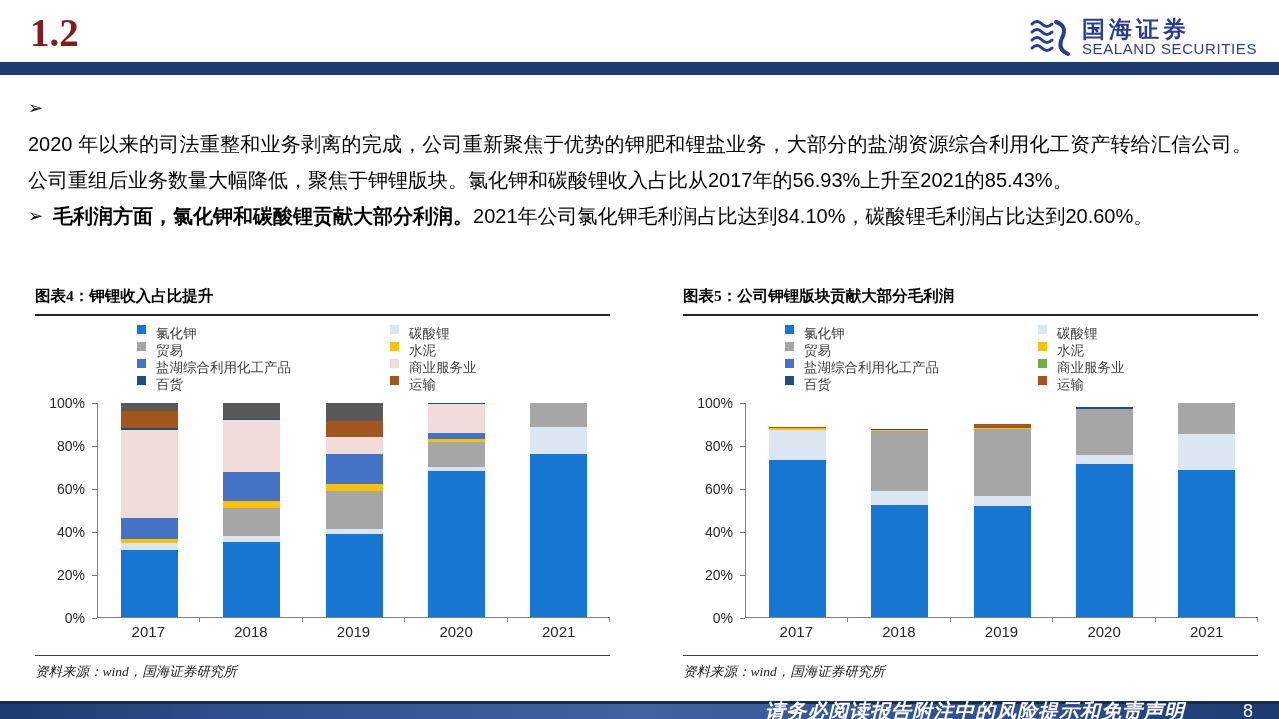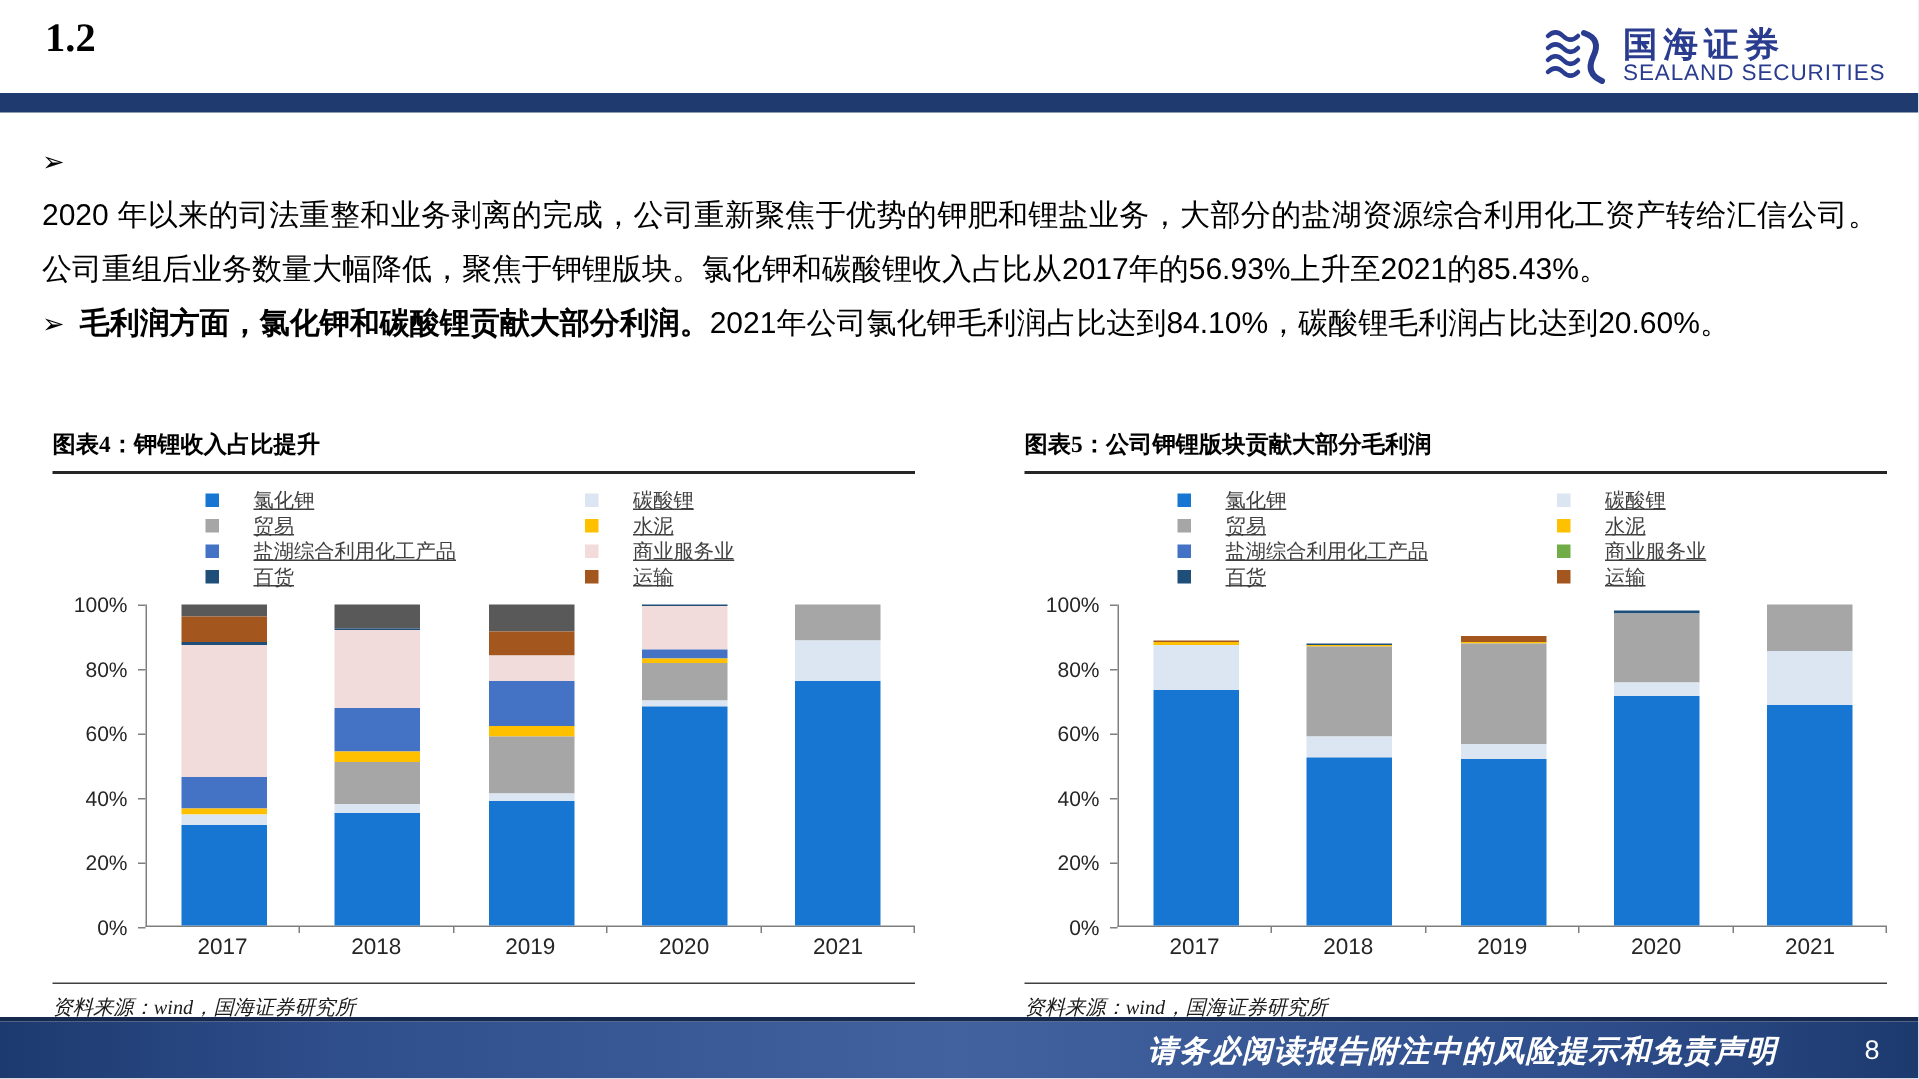--- a/index.html
+++ b/index.html
@@ -1,59 +1,59 @@
 <!DOCTYPE html>
 <html><head>
 <meta charset="utf-8">
 <style>
   html,body{margin:0;padding:0;background:#e8e8e8;}
   .slide{position:relative;width:1279px;height:719px;background:#ffffff;overflow:hidden;
          font-family:"Liberation Sans",sans-serif;color:#000;}
 
   
   .page-title{position:absolute;left:30px;top:10px;display:flex;align-items:baseline;gap:10px;}
-  .sec-num{font-family:"Liberation Serif",serif;font-weight:bold;font-size:27px;color:#000000;}
+  .sec-num{font-family:"Liberation Serif",serif;font-weight:bold;font-size:39px;color:#7f1d1d;}
   .title-text{font-size:29px;font-weight:bold;letter-spacing:1px;}
   .logo{position:absolute;right:22px;top:14px;display:flex;align-items:center;gap:8px;}
   .logo-txt{display:flex;flex-direction:column;line-height:1.05;}
   .logo-cn{font-size:23px;font-weight:bold;color:#2A3C8F;letter-spacing:4px;}
   .logo-en{font-size:15px;font-weight:normal;color:#2A3C8F;letter-spacing:0.6px;}
   .divider-bar{position:absolute;left:0;top:62px;width:100%;height:13px;background:#1E3A6E;}
 
   
   .body-text{position:absolute;left:28px;top:90px;width:1224px;font-size:20px;line-height:36px;}
   .bullet{display:flex;gap:10px;}
   .bullet .arrow{flex:0 0 auto;font-size:18px;}
   .para{margin:0;text-align:justify;}
 
   
   .charts-row{position:absolute;left:35px;top:286px;display:flex;gap:73px;}
   .chart-panel{width:575px;}
   .chart-title{font-family:"Liberation Serif",serif;font-weight:bold;font-size:15.5px;
                padding-bottom:7px;border-bottom:2px solid #262626;}
   .legend{margin:9px 0 10px 102px;display:grid;grid-template-columns:253px 1fr;
           font-family:"Liberation Serif",serif;font-size:13.5px;color:#404040;line-height:17px;}
-  .lg-item{display:flex;align-items:center;gap:23px;text-decoration:underline;}
+  .lg-item{display:flex;align-items:flex-start;gap:10px;}
   .sw{width:9px;height:9px;display:inline-block;flex:0 0 auto;}
   .plot{display:flex;height:215px;}
   .yaxis{position:relative;width:62px;flex:0 0 auto;}
   .ylab{position:absolute;right:12px;transform:translateY(-50%);font-size:14px;color:#262626;}
   .ytick{position:absolute;right:0;width:5px;height:1px;background:#7F7F7F;}
   .bars{flex:1;position:relative;border-left:1.2px solid #7F7F7F;border-bottom:1.2px solid #7F7F7F;
         display:flex;}
   .slot{flex:1;display:flex;justify-content:center;height:100%;}
   .bar{height:100%;width:57px;display:flex;flex-direction:column-reverse;}
   .xtick{position:absolute;bottom:-5px;width:1px;height:4px;background:#7F7F7F;}
   .xlabels{margin-left:62px;display:flex;margin-top:5px;}
   .xlab{flex:1;text-align:center;font-size:15px;color:#262626;}
   .src-rule{border-top:1.2px solid #404040;margin-top:15px;}
   .source{font-family:"Liberation Serif",serif;font-style:italic;font-size:13.5px;margin-top:7px;color:#1a1a1a;}
 
   
-  .footer{position:absolute;left:0;bottom:0;width:100%;height:41px;
+  .footer{position:absolute;left:0;bottom:0;width:100%;height:18px;
           background:linear-gradient(90deg,#1D3A6F 0%,#2F4E8C 18%,#41619F 50%,#2F4E8C 82%,#1D3A6F 100%);
           border-top:3px solid #16294F;display:flex;align-items:center;box-sizing:border-box;}
   .disclaimer{margin-left:auto;color:#fff;font-size:20px;font-weight:bold;font-style:italic;letter-spacing:1px;}
   .page-num{color:#fff;font-size:18px;margin-left:58px;margin-right:26px;}
 </style>
 </head>
 <body>
 
 <div class="slide">
 

